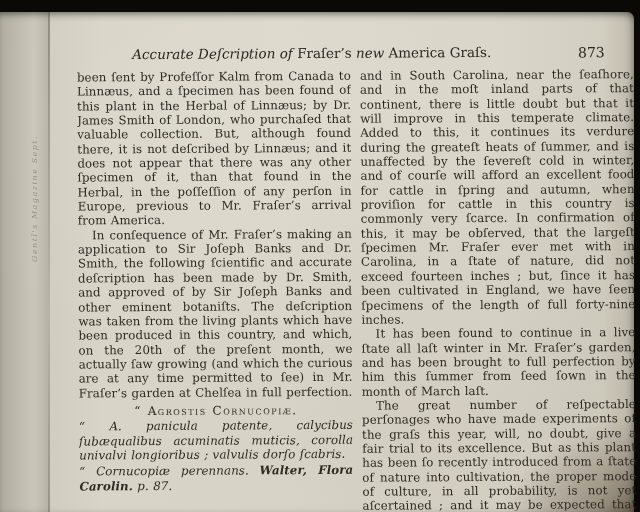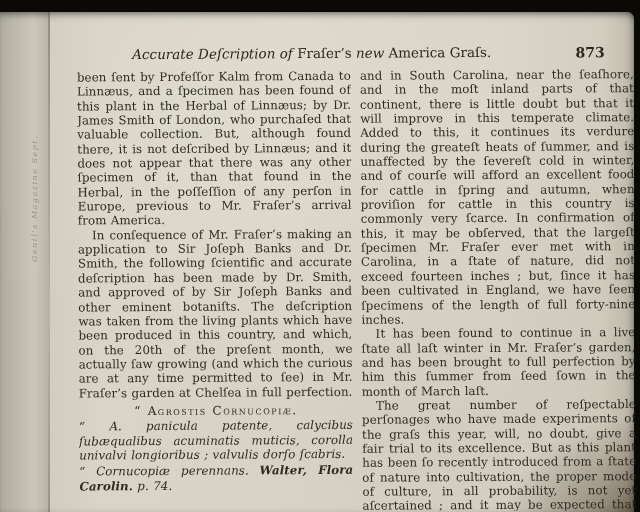--- a/index.html
+++ b/index.html
@@ -40,21 +40,21 @@
     transform:rotate(-0.35deg);
     color:#2e2a22;
   }
   #running-head{
     position:absolute;left:78px;top:33px;width:470px;
     text-align:center;font-size:13.5px;white-space:nowrap;
     color:#2b2720;
   }
   #running-head .it{font-style:italic;}
   #page-number{
-    position:absolute;right:28px;top:34px;font-size:14px;font-weight:bold;color:#2b2720;
+    position:absolute;right:28px;top:34px;font-size:14px;font-weight:normal;color:#2b2720;
   }
   .col{
     position:absolute;top:57px;height:443px;overflow:hidden;
     font-size:11.8px;line-height:14.35px;text-align:justify;
     letter-spacing:0.1px;word-spacing:0.5px;
   }
   #col-left{left:78px;width:274px;}
   #col-right{left:361px;width:274px;}
   .col p{margin:0;text-indent:1.2em;}
   .col p.noindent{text-indent:0;}
@@ -77,21 +77,21 @@
 
     <div id="content">
       <div id="running-head"><span class="it">Accurate Deſcription of </span><span>Fraſer’s </span><span class="it">new </span><span>America Graſs.</span></div>
       <div id="page-number">873</div>
 
       <div id="col-left" class="col">
         <p class="noindent">been ſent by Profeſſor Kalm from Canada to Linnæus, and a ſpecimen has been found of this plant in the Herbal of Linnæus; by Dr. James Smith of London, who purchaſed that valuable collection.  But, although found there, it is not deſcribed by Linnæus; and it does not appear that there was any other ſpecimen of it, than that found in the Herbal, in the poſſeſſion of any perſon in Europe, previous to Mr. Fraſer’s arrival from America.</p>
         <p>In conſequence of Mr. Fraſer’s making an application to Sir Joſeph Banks and Dr. Smith, the following ſcientific and accurate deſcription has been made by Dr. Smith, and approved of by Sir Joſeph Banks and other eminent botaniſts.  The deſcription was taken from the living plants which have been produced in this country, and which, on the 20th of the preſent month, we actually ſaw growing (and which the curious are at any time permitted to ſee) in Mr. Fraſer’s garden at Chelſea in full perfection.</p>
         <p class="heading">“ Agrostis Cornucopiæ.</p>
         <p class="latin">“ A. panicula patente, calycibus ſubæqualibus acuminatis muticis, corolla univalvi longioribus ; valvulis dorſo ſcabris.</p>
-        <p class="cite"><span>“ Cornucopiæ perennans.  </span><span class="bold-it">Walter, Flora Carolin.</span><span> p. 74.</span></p>
+        <p class="cite"><span>“ Cornucopiæ perennans.  </span><span class="bold-it">Walter, Flora Carolin.</span><span> p. 87.</span></p>
       </div>
 
       <div id="col-right" class="col">
         <p class="noindent">and in South Carolina, near the ſeaſhore, and in the moſt inland parts of that continent, there is little doubt but that it will improve in this temperate climate.  Added to this, it continues its verdure during the greateſt heats of ſummer, and is unaffected by the ſevereſt cold in winter, and of courſe will afford an excellent food for cattle in ſpring and autumn, when proviſion for cattle in this country is commonly very ſcarce.  In confirmation of this, it may be obſerved, that the largeſt ſpecimen Mr. Fraſer ever met with in Carolina, in a ſtate of nature, did not exceed fourteen inches ; but, ſince it has been cultivated in England, we have ſeen ſpecimens of the length of full forty-nine inches.</p>
         <p>It has been found to continue in a live ſtate all laſt winter in Mr. Fraſer’s garden, and has been brought to full perfection by him this ſummer from ſeed ſown in the month of March laſt.</p>
         <p>The great number of reſpectable perſonages who have made experiments of the graſs this year, will, no doubt, give a fair trial to its excellence.  But as this plant has been ſo recently introduced from a ſtate of nature into cultivation, the proper mode of culture, in all probability, is not yet aſcertained ; and it may be expected that the ſucceeding</p>
       </div>
     </div>
   </div>
 </div>

